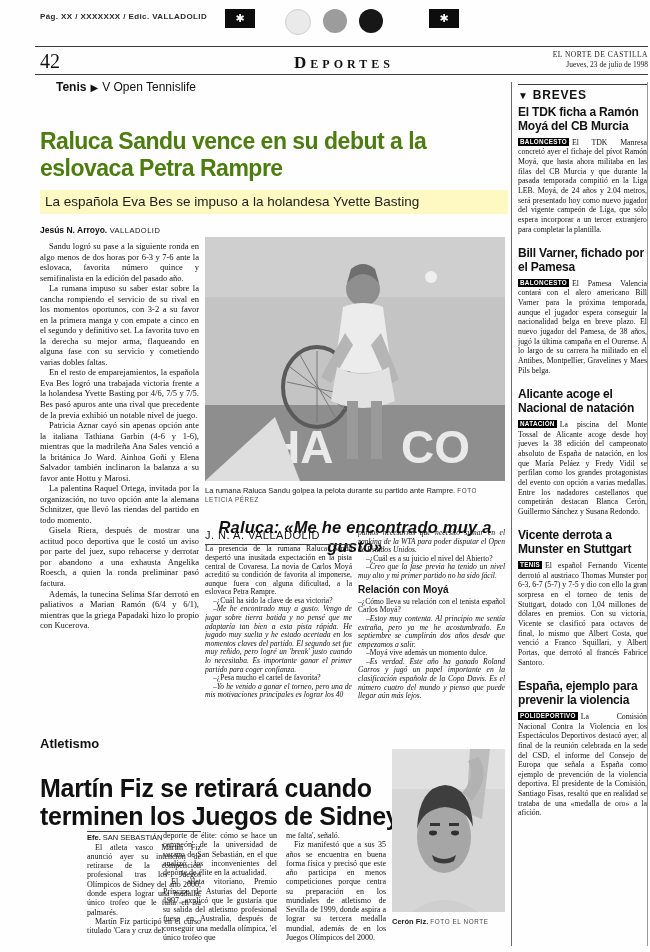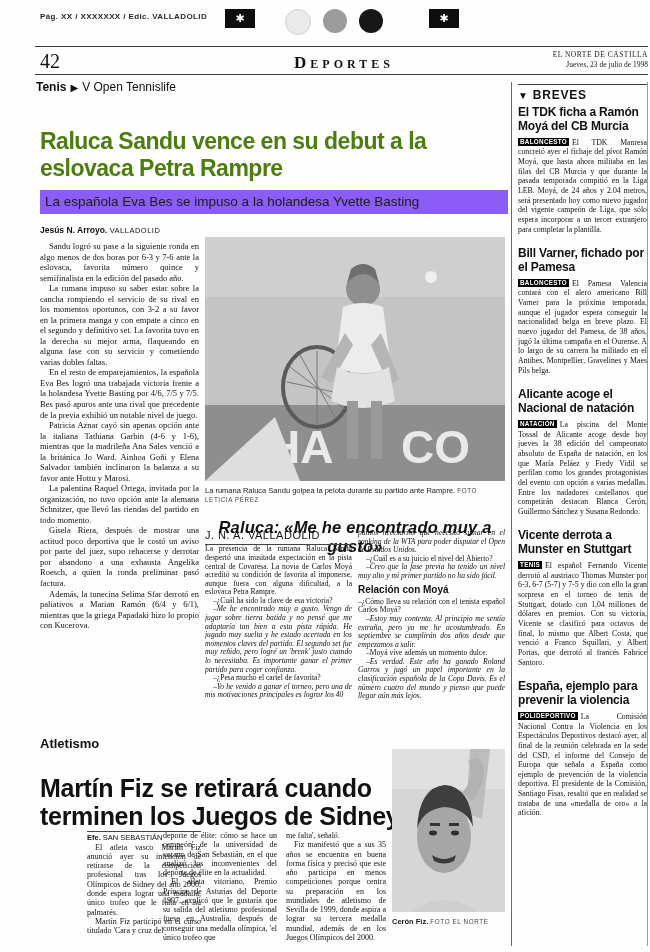--- a/index.html
+++ b/index.html
@@ -18,30 +18,30 @@
   .c-mid{background:#9c9c9c;}
   .c-dark{background:#171717;}
   .rule-top{left:35px;top:46px;width:613px;height:1px;}
   .rule-mid{left:35px;top:74px;width:613px;height:1px;}
   .page-num{left:40px;top:50px;font-size:20px;}
   .section-title{left:219px;top:53px;width:250px;text-align:center;font-variant:small-caps;
                  font-size:17px;letter-spacing:4px;font-weight:bold;}
   .paper-info{left:430px;top:50px;width:218px;text-align:right;font-size:7.5px;line-height:1.35;color:#222;}
   .paper-info .nm{letter-spacing:.5px;}
   
-  .kicker{left:36px;top:80px;font-size:12px;}
+  .kicker{left:56px;top:80px;font-size:12px;}
   .kicker b{font-weight:bold;}
   .kicker .arrow{font-size:10px;margin:0 4px;}
   
   .v-divider{left:511px;top:82px;width:1px;height:864px;background:#6a6a6a;}
   .v-edge{left:647px;top:82px;width:1px;height:864px;background:#9a9a9a;}
   
   .headline{left:40px;top:100px;width:472px;font-size:23px;line-height:1.16;font-weight:bold;
             letter-spacing:-0.5px;color:#4d7c0f;margin-top:28px;}
-  .dek{left:40px;top:190px;width:468px;height:24px;background:#8b5cf6;}
+  .dek{left:40px;top:190px;width:468px;height:24px;background:#fef9c3;}
   .dek span{display:block;padding:4px 5px 0 5px;font-size:13.5px;color:#1c1c1c;}
   .byline{left:40px;top:225px;font-size:8.5px;}
   .byline .nm{font-weight:bold;}
   .byline .pl{font-size:7.5px;letter-spacing:.5px;}
   .lead-body{left:40px;top:241px;width:159px;height:494px;font-size:8.5px;line-height:1.24;
              text-align:justify;overflow:hidden;}
   .lead-body p{margin:0;text-indent:9px;}
   
   .photo1{left:205px;top:237px;width:300px;height:244px;background:#c7c7c7;}
   .photo2{left:392px;top:749px;width:113px;height:163px;background:#d8d8d8;}

